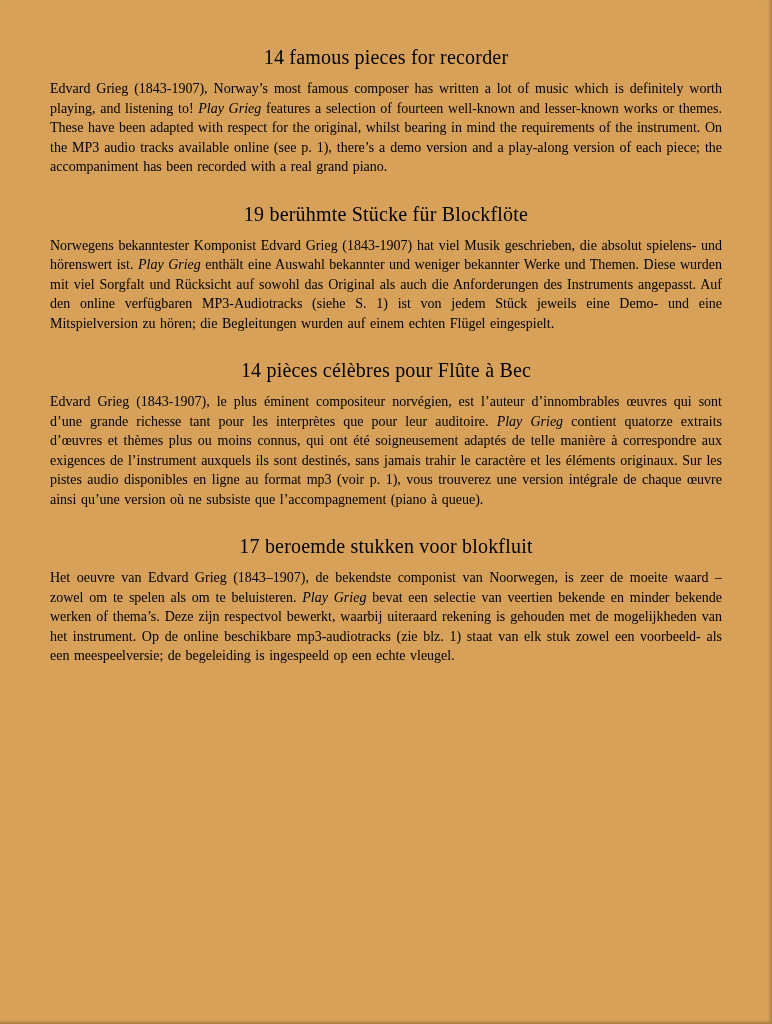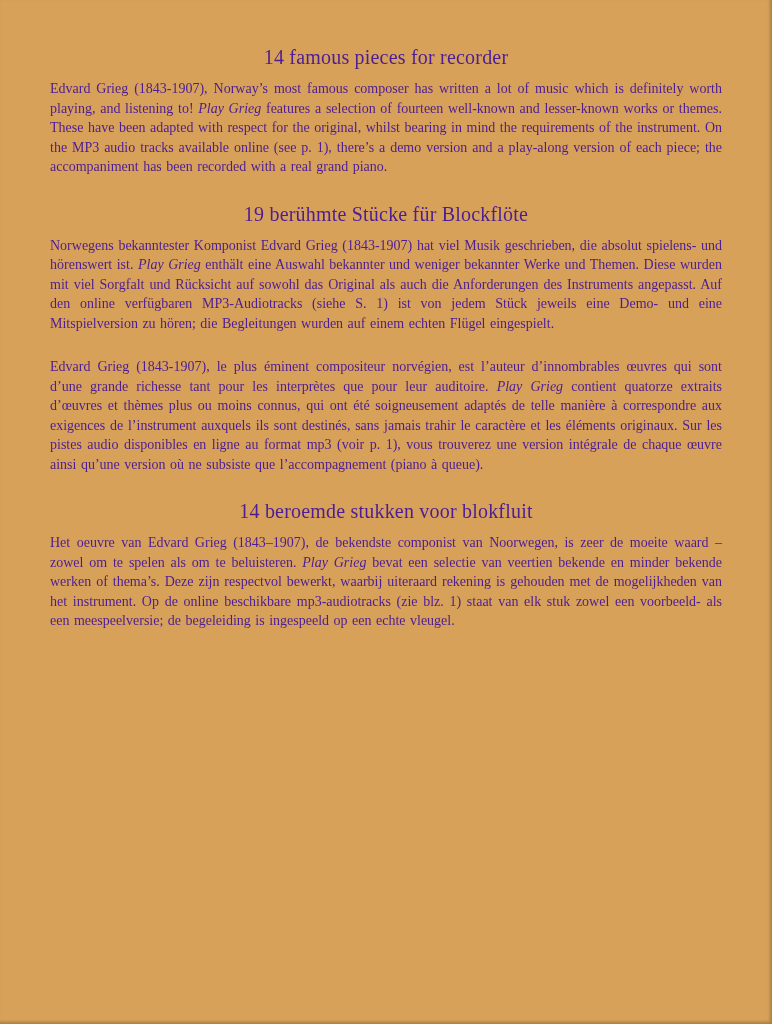--- a/index.html
+++ b/index.html
@@ -34,34 +34,35 @@
     margin: 0;
     word-spacing: 1px;
   }
   .section-body em {
     margin-top: 8px;
   }
 </style>
 </head>
 <body>
 
-<div class="page" style="background: rgb(215, 161, 89); color: #4c1d95;">
+<div class="page" style="background: rgb(215, 161, 89); color: #000000;">
 
   <section class="lang-section">
     <h2 class="section-title">14 famous pieces for recorder</h2>
     <p class="section-body"><span>Edvard Grieg (1843-1907), Norway’s most famous composer has written a lot of music which is definitely worth playing, and listening to! </span><em>Play Grieg</em><span> features a selection of fourteen well-known and lesser-known works or themes. These have been adapted with respect for the original, whilst bearing in mind the requirements of the instrument. On the MP3 audio tracks available online (see p. 1), there’s a demo version and a play-along version of each piece; the accompaniment has been recorded with a real grand piano.</span></p>
   </section>
 
   <section class="lang-section">
     <h2 class="section-title">19 berühmte Stücke für Blockflöte</h2>
     <p class="section-body"><span>Norwegens bekanntester Komponist Edvard Grieg (1843-1907) hat viel Musik geschrieben, die absolut spielens- und hörenswert ist. </span><em>Play Grieg</em><span> enthält eine Auswahl bekannter und weniger bekannter Werke und Themen. Diese wurden mit viel Sorgfalt und Rücksicht auf sowohl das Original als auch die Anforderungen des Instruments angepasst. Auf den online verfügbaren MP3-Audiotracks (siehe S. 1) ist von jedem Stück jeweils eine Demo- und eine Mitspielversion zu hören; die Begleitungen wurden auf einem echten Flügel eingespielt.</span></p>
   </section>
 
   <section class="lang-section">
+    <h2 class="section-title">14 pièces célèbres pour Flûte à Bec</h2>
     <p class="section-body"><span>Edvard Grieg (1843-1907), le plus éminent compositeur norvégien, est l’auteur d’innombrables œuvres qui sont d’une grande richesse tant pour les interprètes que pour leur auditoire. </span><em>Play Grieg</em><span> contient quatorze extraits d’œuvres et thèmes plus ou moins connus, qui ont été soigneusement adaptés de telle manière à correspondre aux exigences de l’instrument auxquels ils sont destinés, sans jamais trahir le caractère et les éléments originaux. Sur les pistes audio disponibles en ligne au format mp3 (voir p. 1), vous trouverez une version intégrale de chaque œuvre ainsi qu’une version où ne subsiste que l’accompagnement (piano à queue).</span></p>
   </section>
 
   <section class="lang-section">
-    <h2 class="section-title">14 beroemde stukken voor blokfluit</h2>
+    <h2 class="section-title">17 beroemde stukken voor blokfluit</h2>
     <p class="section-body"><span>Het oeuvre van Edvard Grieg (1843–1907), de bekendste componist van Noorwegen, is zeer de moeite waard – zowel om te spelen als om te beluisteren. </span><em>Play Grieg</em><span> bevat een selectie van veertien bekende en minder bekende werken of thema’s. Deze zijn respectvol bewerkt, waarbij uiteraard rekening is gehouden met de mogelijkheden van het instrument. Op de online beschikbare mp3-audiotracks (zie blz. 1) staat van elk stuk zowel een voorbeeld- als een meespeelversie; de begeleiding is ingespeeld op een echte vleugel.</span></p>
   </section>
 
 </div>
 
 </body></html>

